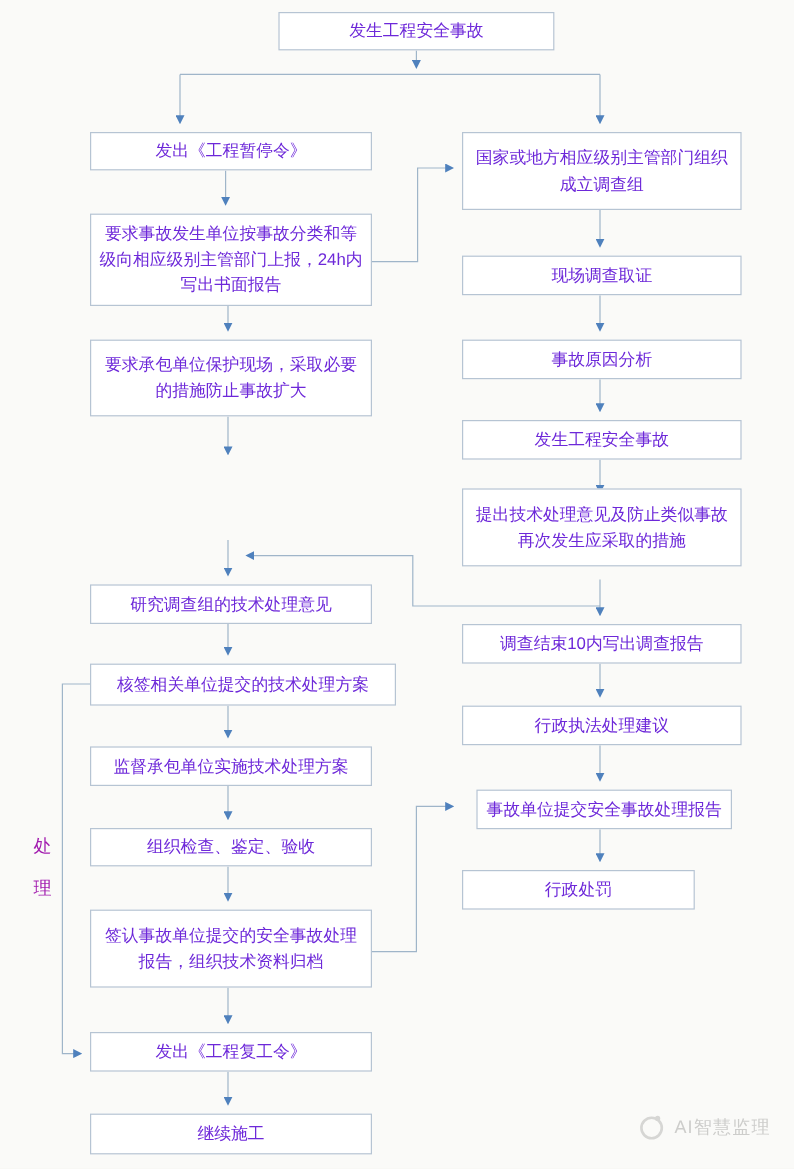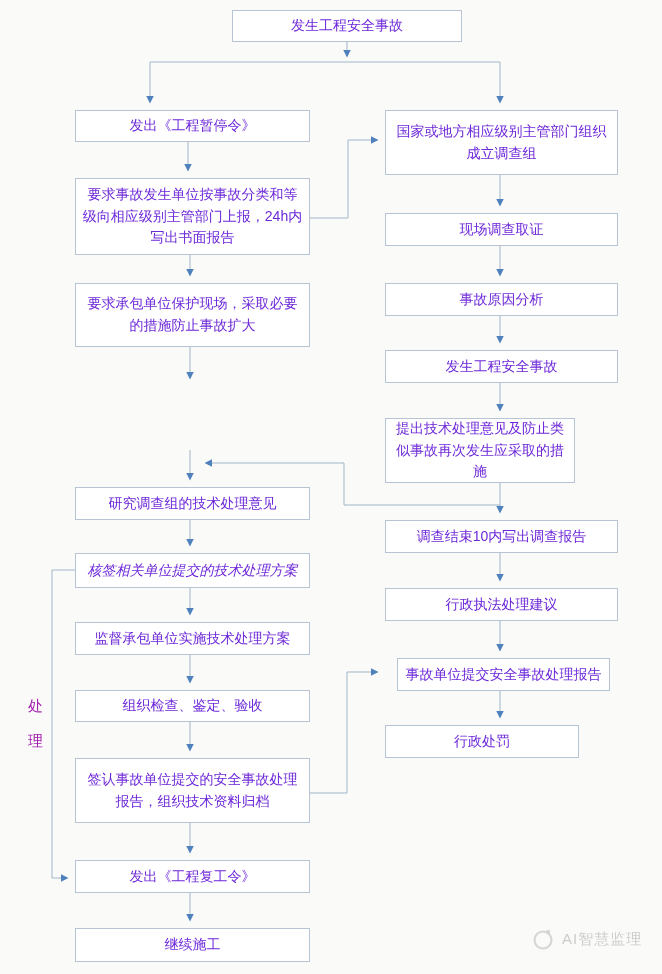--- a/index.html
+++ b/index.html
@@ -88,32 +88,32 @@
       <path d="M500,691 V717" marker-end="url(#arrow)"></path>
     </g>
   </svg>
 
   <div class="node" style="left:232px;top:10px;width:230px;height:32px;">发生工程安全事故</div>
 
   <div class="node" style="left:75px;top:110px;width:235px;height:32px;">发出《工程暂停令》</div>
   <div class="node" style="left:75px;top:178px;width:235px;height:77px;">要求事故发生单位按事故分类和等级向相应级别主管部门上报，24h内写出书面报告</div>
   <div class="node" style="left:75px;top:283px;width:235px;height:64px;">要求承包单位保护现场，采取必要的措施防止事故扩大</div>
   <div class="node" style="left:75px;top:487px;width:235px;height:33px;">研究调查组的技术处理意见</div>
-  <div class="node" style="left:75px;top:553px;width:235px;height:35px;font-style:italic;">核签相关单位提交的技术处理方案</div>
+  <div class="node" style="left:75px;top:553px;width:255px;height:35px;">核签相关单位提交的技术处理方案</div>
   <div class="node" style="left:75px;top:622px;width:235px;height:33px;">监督承包单位实施技术处理方案</div>
   <div class="node" style="left:75px;top:690px;width:235px;height:32px;">组织检查、鉴定、验收</div>
   <div class="node" style="left:75px;top:758px;width:235px;height:65px;">签认事故单位提交的安全事故处理报告，组织技术资料归档</div>
   <div class="node" style="left:75px;top:860px;width:235px;height:33px;">发出《工程复工令》</div>
   <div class="node" style="left:75px;top:928px;width:235px;height:34px;">继续施工</div>
 
   <div class="node" style="left:385px;top:110px;width:233px;height:65px;">国家或地方相应级别主管部门组织成立调查组</div>
   <div class="node" style="left:385px;top:283px;width:233px;height:33px;">事故原因分析</div>
   <div class="node" style="left:385px;top:213px;width:233px;height:33px;">现场调查取证</div>
   <div class="node" style="left:385px;top:350px;width:233px;height:33px;">发生工程安全事故</div>
-  <div class="node" style="left:385px;top:418px;width:190px;height:65px;">提出技术处理意见及防止类似事故再次发生应采取的措施</div>
+  <div class="node" style="left:385px;top:407px;width:233px;height:65px;">提出技术处理意见及防止类似事故再次发生应采取的措施</div>
   <div class="node" style="left:385px;top:520px;width:233px;height:33px;">调查结束10内写出调查报告</div>
   <div class="node" style="left:385px;top:588px;width:233px;height:33px;">行政执法处理建议</div>
   <div class="node" style="left:397px;top:658px;width:213px;height:33px;">事故单位提交安全事故处理报告</div>
   <div class="node" style="left:385px;top:725px;width:194px;height:33px;">行政处罚</div>
 
   <div class="side-label" style="left:27px;top:688px;">处理</div>
 
   <div class="watermark" style="left:531px;top:927px;">
     <svg width="24" height="24" viewBox="0 0 24 24">
       <circle cx="12" cy="13" r="8.5" fill="none" stroke="#d6d6d4" stroke-width="2.2"></circle>

